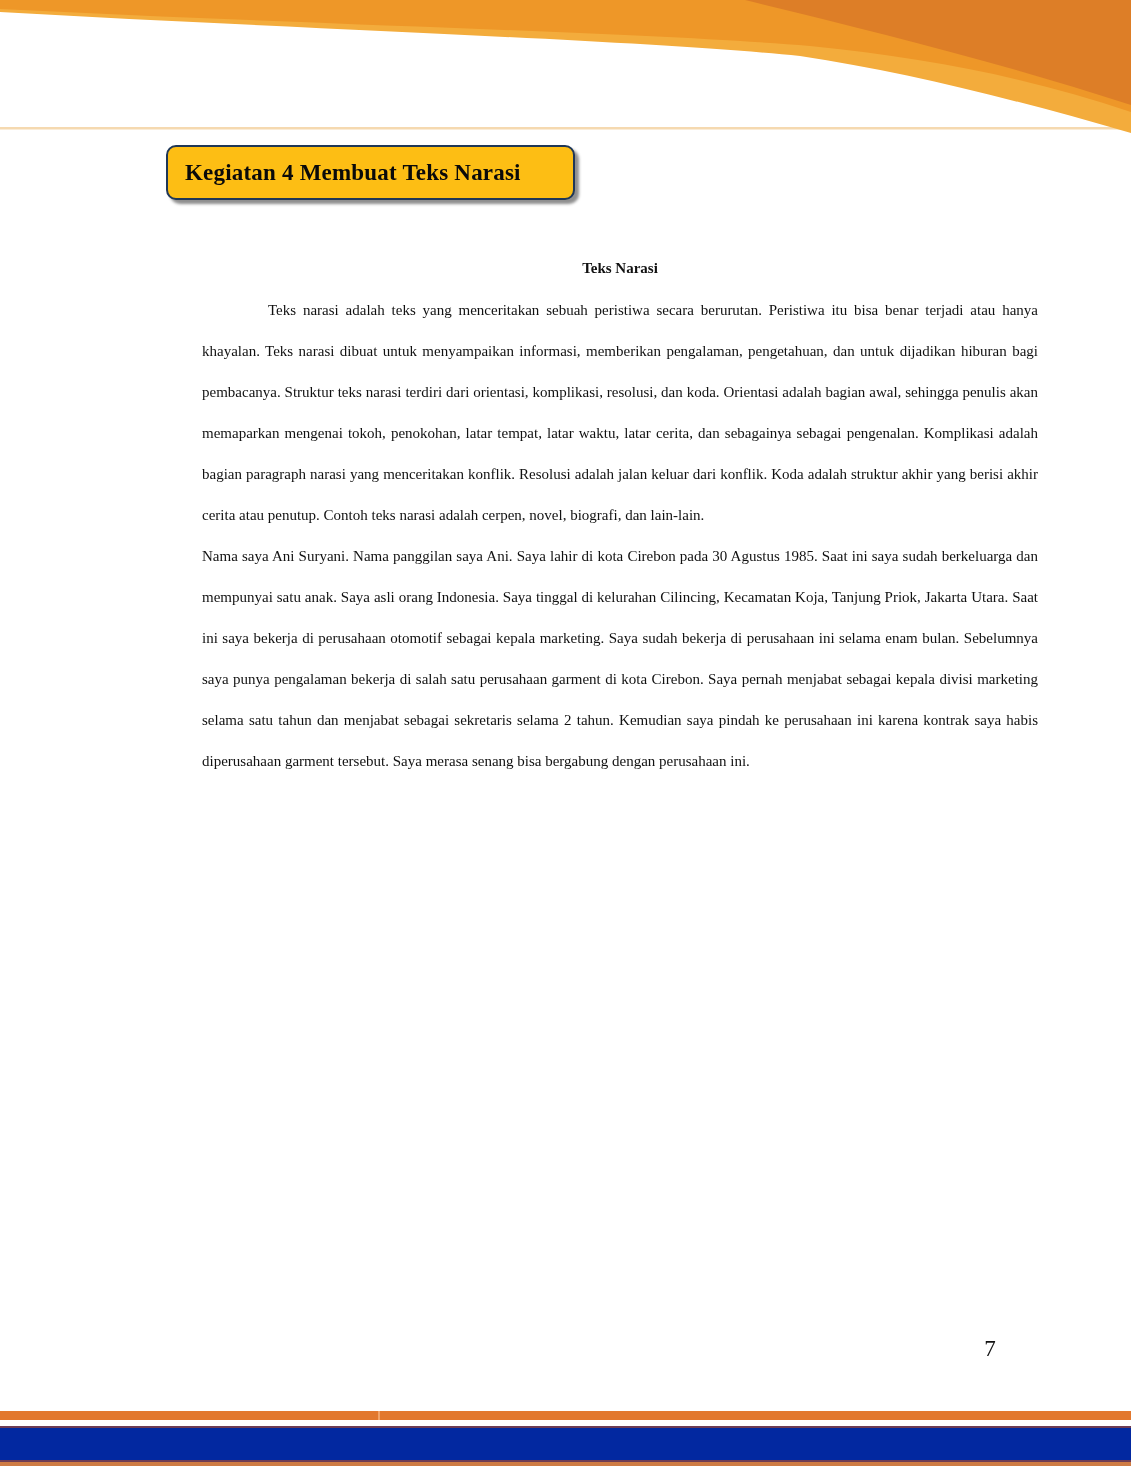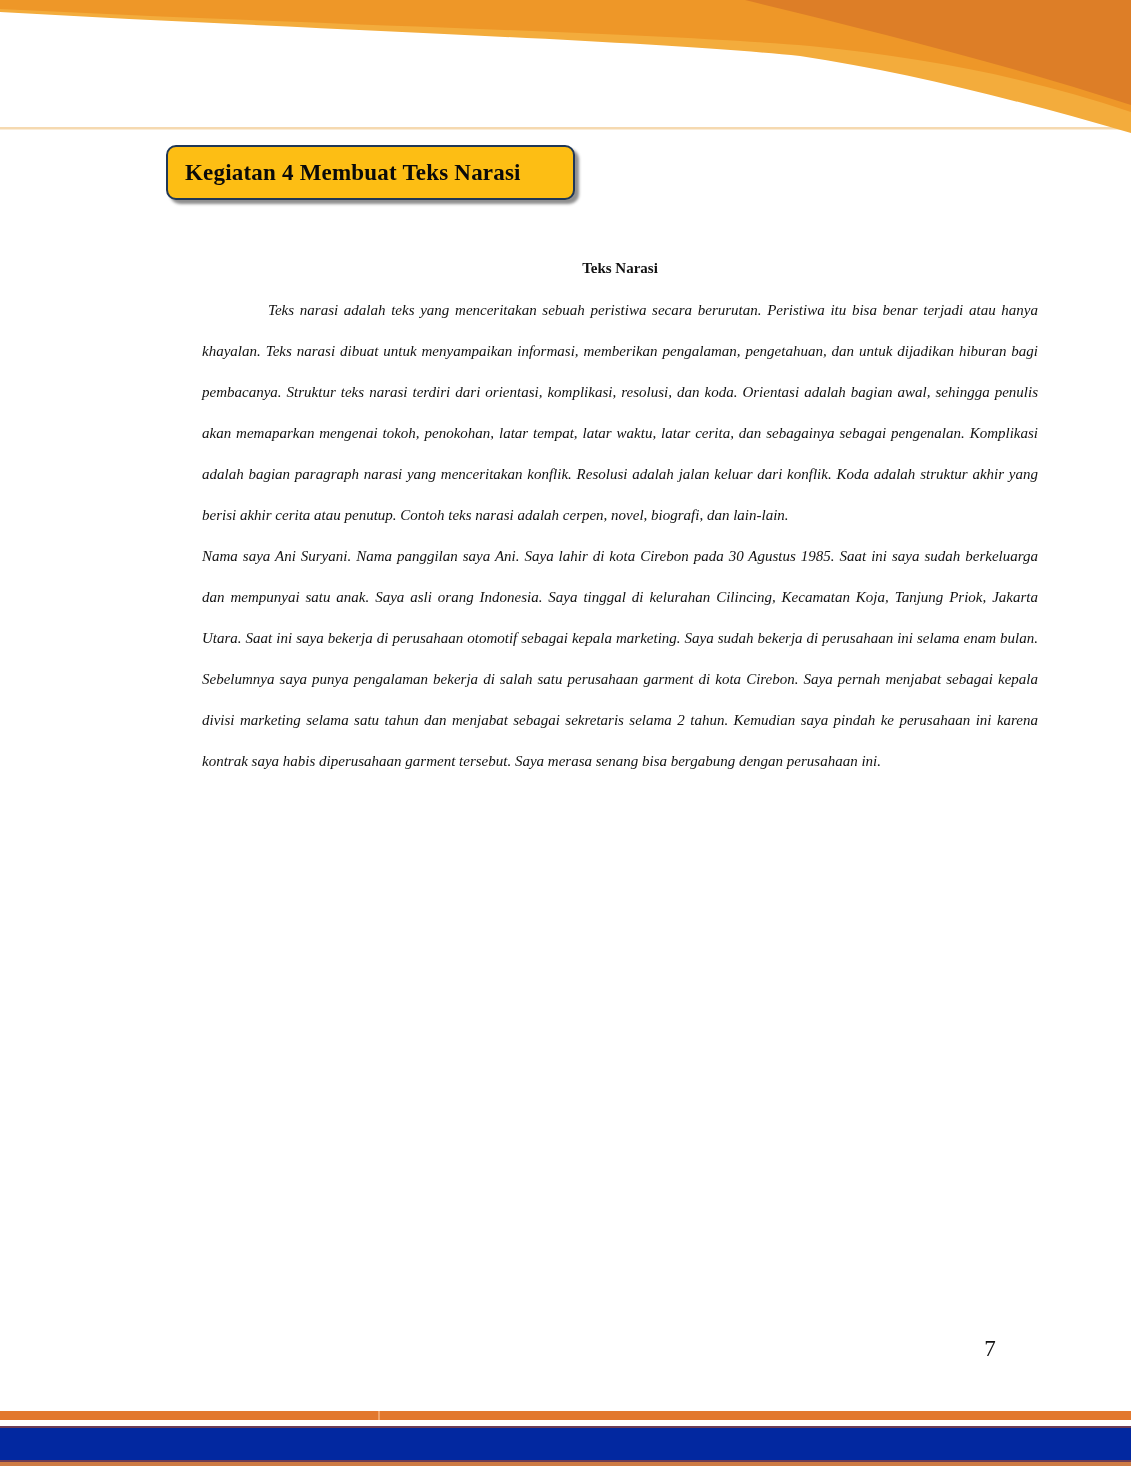--- a/index.html
+++ b/index.html
@@ -60,21 +60,20 @@
   .doc-title {
     text-align: center;
     font-weight: bold;
     line-height: 44px;
     margin: 0;
   }
   .para {
     margin: 0;
     line-height: 41px;
     text-align: justify;
-    font-style: italic;
   }
   .para.indent {
     text-indent: 66px;
   }
   .example-label {
     margin: 44px 0 0 0;
     line-height: 41px;
     text-align: left;
   }
 

